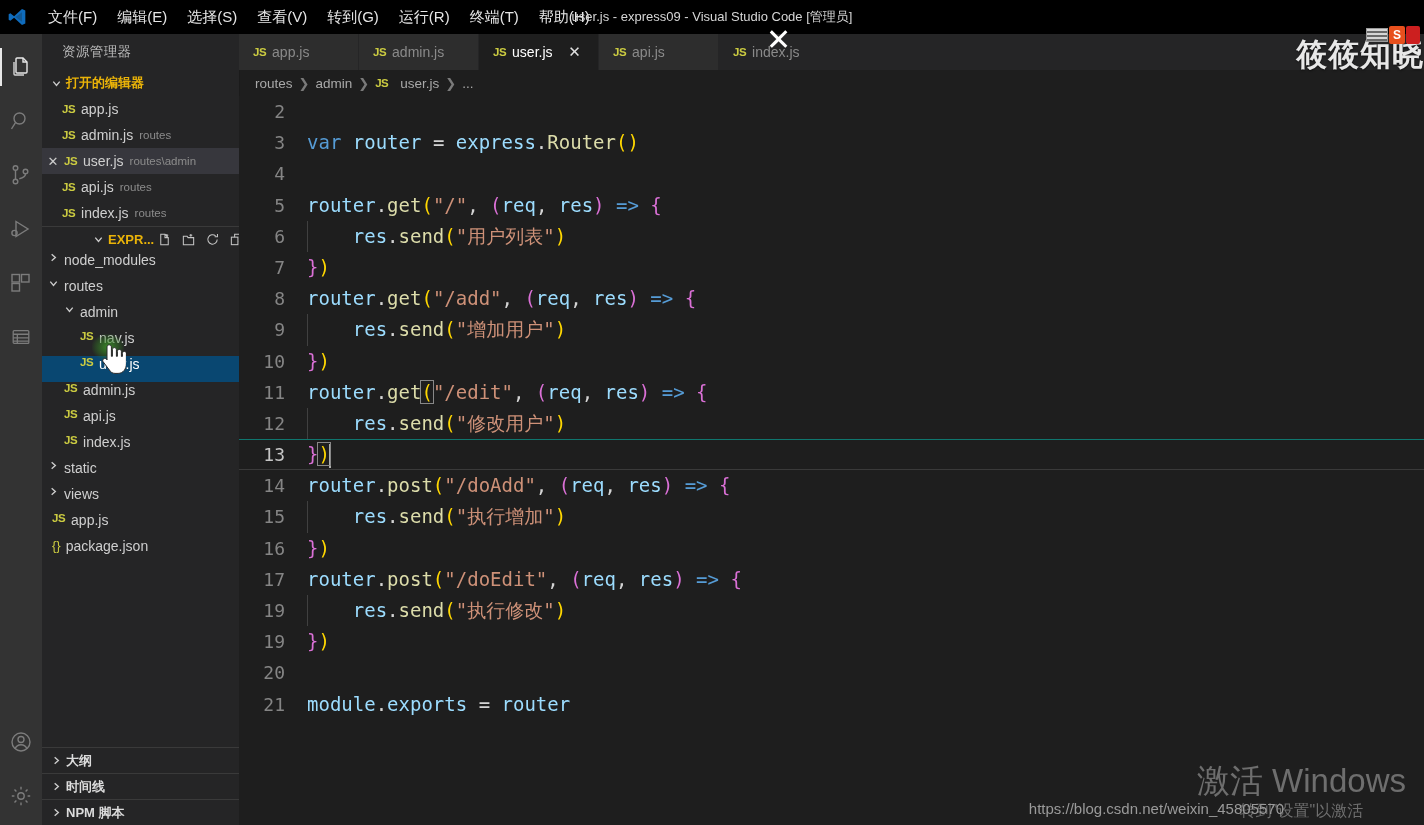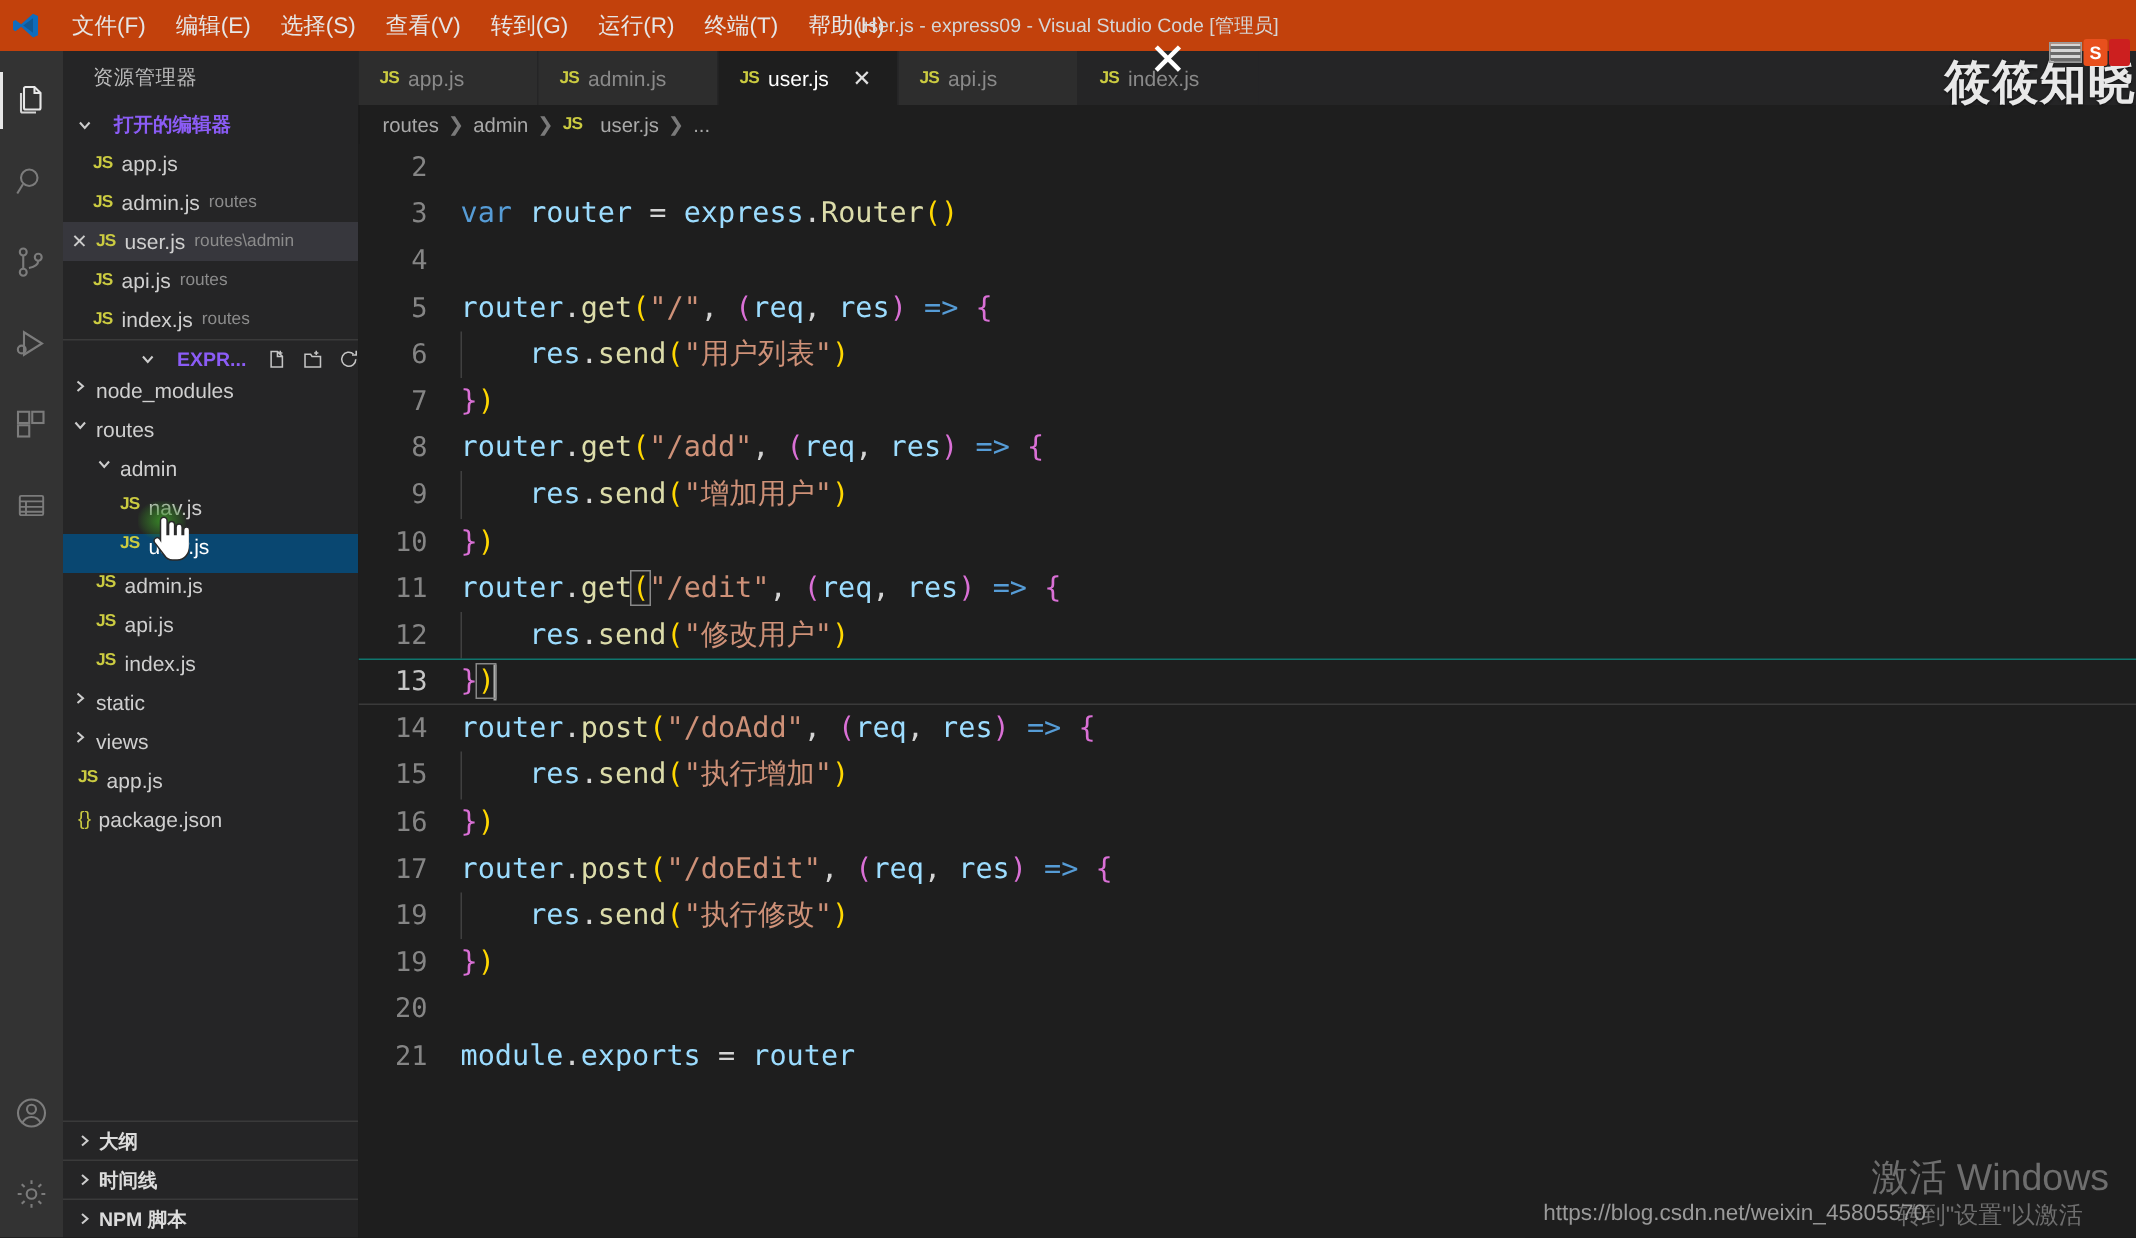--- a/index.html
+++ b/index.html
@@ -12,21 +12,21 @@
   #app {
     position: relative;
     width: 1424px; height: 825px;
     background: #1e1e1e;
     display: flex; flex-direction: column;
   }
 
   
   .titlebar {
     height: 34px; min-height: 34px;
-    background: #c2410c;
+    background: #000000;
     display: flex; align-items: center;
     position: relative;
     z-index: 30;
   }
   .vscode-logo {
     width: 34px; height: 34px;
     display: flex; align-items: center; justify-content: center;
     flex: 0 0 34px;
   }
   .menu-list { display: flex; align-items: center; gap: 0px; margin-left: 4px; }
@@ -90,23 +90,23 @@
     color: #bbbbbb;
     letter-spacing: .4px;
     font-family: Liberation Serif, serif;
   }
   .section-header {
     height: 26px; min-height: 26px;
     display: flex; align-items: center;
     padding-left: 6px;
     font-size: 13px;
     font-weight: bold;
-    color: #8b5cf6;
+    color: #eab308;
     cursor: pointer;
-    gap: 12px;
+    gap: 2px;
   }
   .chev {
     width: 16px; height: 16px;
     display: inline-flex; align-items: center; justify-content: center;
     color: #cccccc;
     flex: 0 0 16px;
   }
   .sec-actions { margin-left: auto; display: flex; gap: 7px; padding-right: 8px; }
   .sec-actions span {
     width: 17px; height: 17px;
@@ -305,21 +305,21 @@
   }
   .wm-windows {
     position: absolute;
     right: 18px; bottom: 4px;
     text-align: center;
     color: #6e6e6e;
     z-index: 20;
     pointer-events: none;
     line-height: 1.25;
   }
-  .wm-windows .w1 { font-size: 25px; }
+  .wm-windows .w1 { font-size: 33px; }
   .wm-windows .w2 { font-size: 16px; }
   .wm-url {
     position: absolute;
     right: 140px; bottom: 8px;
     font-size: 15px;
     color: #9a9a9a;
     z-index: 21;
     pointer-events: none;
   }
   .big-x {

